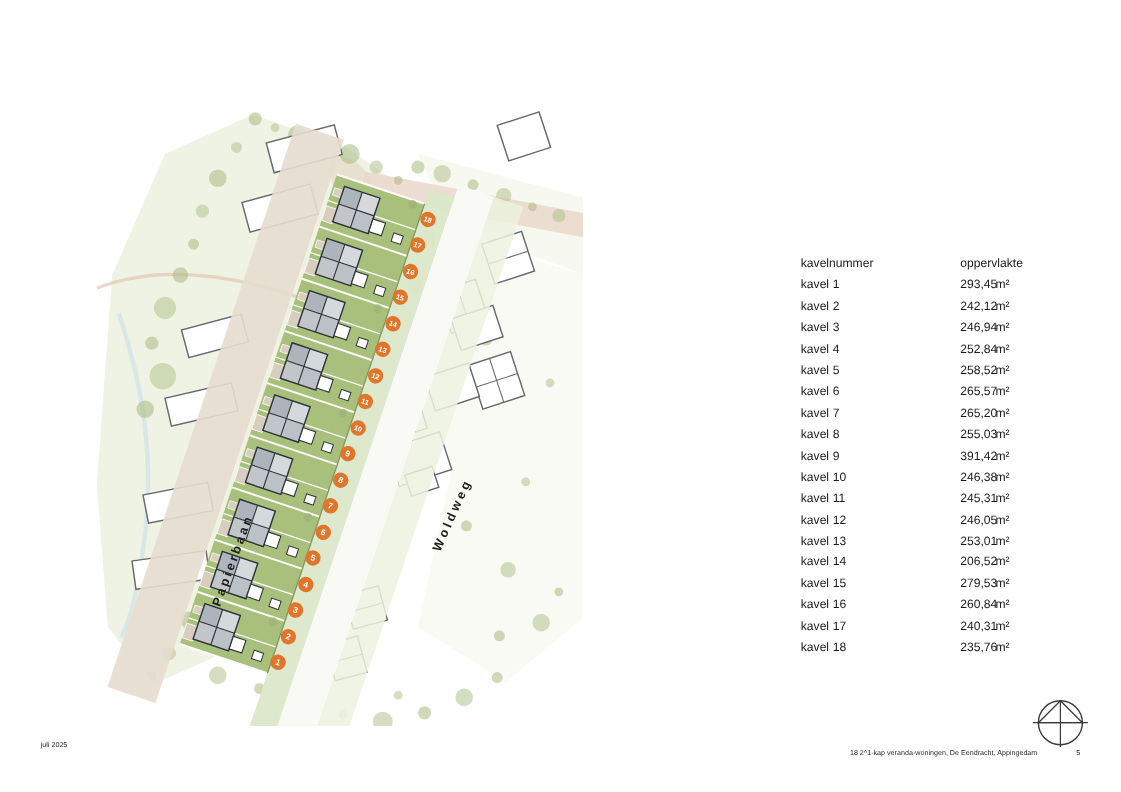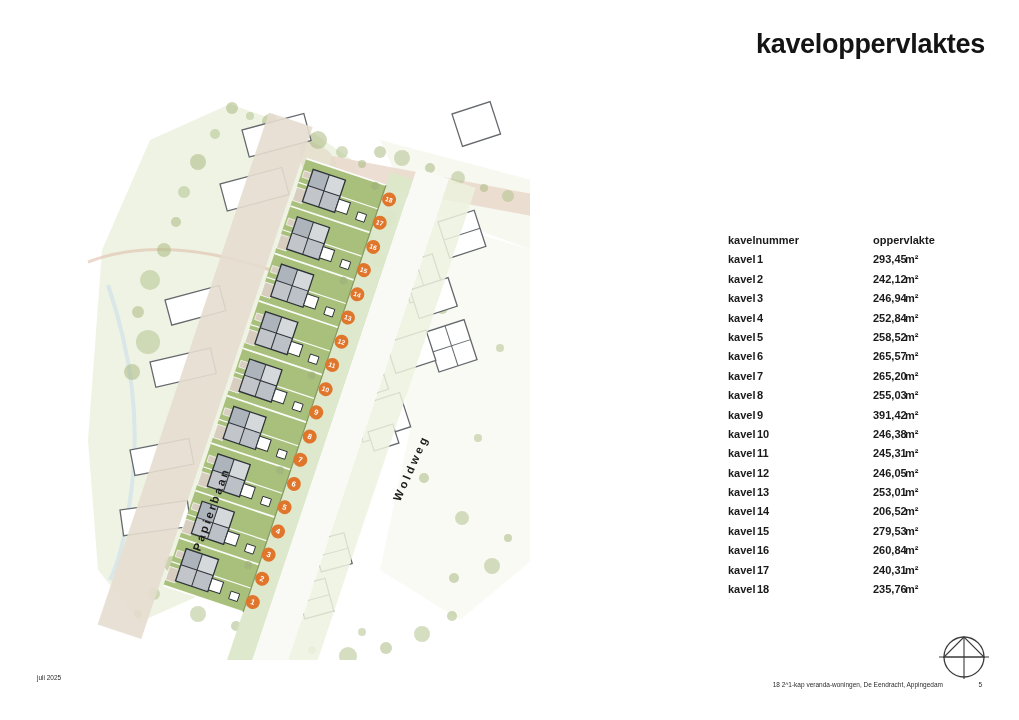--- a/index.html
+++ b/index.html
@@ -3,36 +3,35 @@
 <meta charset="utf-8">
 <style>
   html,body{margin:0;padding:0;background:#ffffff;}
   .page{position:relative;width:1019px;height:720px;background:#ffffff;
         font-family:"Liberation Sans",sans-serif;overflow:hidden;color:#1a1a1a;}
   .title{position:absolute;top:29px;right:34px;margin:0;font-size:27px;font-weight:700;
          color:#141414;letter-spacing:-0.3px;}
   .map{position:absolute;left:80px;top:100px;width:450px;height:560px;}
   .map svg{width:100%;height:100%;display:block;}
   .area-table{position:absolute;left:728px;top:231px;width:215px;
-              font-size:11px;font-weight:700;color:#1a1a1a;}
+              font-size:11px;font-weight:400;color:#1a1a1a;}
   .thead,.trow{position:relative;height:19.4px;line-height:14px;}
   .thead span,.trow span{position:absolute;top:2px;white-space:nowrap;}
   .cl{left:0;}  .cn{left:29px;}  .cv{left:121px;margin-left:24px;}  .cu{left:177px;}
   .footer-date{position:absolute;left:37px;top:674px;font-size:6.5px;color:#2b2b2b;}
   .footer-project{position:absolute;right:76px;top:681px;font-size:6.5px;color:#2b2b2b;}
   .footer-page{position:absolute;right:37px;top:681px;font-size:6.5px;color:#2b2b2b;}
   .logo{position:absolute;left:936px;top:628px;}
   .street-label{font-weight:700;fill:#1d1d1d;}
 </style>
 </head>
 <body>
 
 <div class="page">
 
-  <h1 class="title">kaveloppervlaktes</h1>
 
   <div class="map" id="map">
       <svg viewBox="0 0 450 560" xmlns="http://www.w3.org/2000/svg">
         <polygon points="150,4 235,34 275,62 288,100 258,170 196,300 150,420 118,496 60,522 18,470 8,340 22,150 70,40" fill="#edf2e1" opacity="0.9"></polygon>
         <polygon points="300,40 452,80 452,150 330,105" fill="#f1f5e8" opacity="0.6"></polygon>
         <polygon points="452,150 452,460 380,520 300,470 330,330 310,190 350,120" fill="#f7f9f2" opacity="0.9"></polygon>
         <polygon points="252,56 452,94 452,116 247,78" fill="#e9d6c9" opacity="0.8"></polygon>
         <path d="M222,40 C246,44 260,56 258,82 L234,94 C222,72 216,52 222,40 Z" fill="#e4d8c8" opacity="0.7"></path>
         <path d="M28,185 C50,250 62,320 50,400 C46,430 40,460 30,480" stroke="#d6e5e9" stroke-width="4" fill="none" opacity="0.9"></path>
         <path d="M8,162 C60,142 120,148 178,166 C200,172 216,180 228,188" stroke="#dcb9a4" stroke-width="3" fill="none" opacity="0.55"></path>

